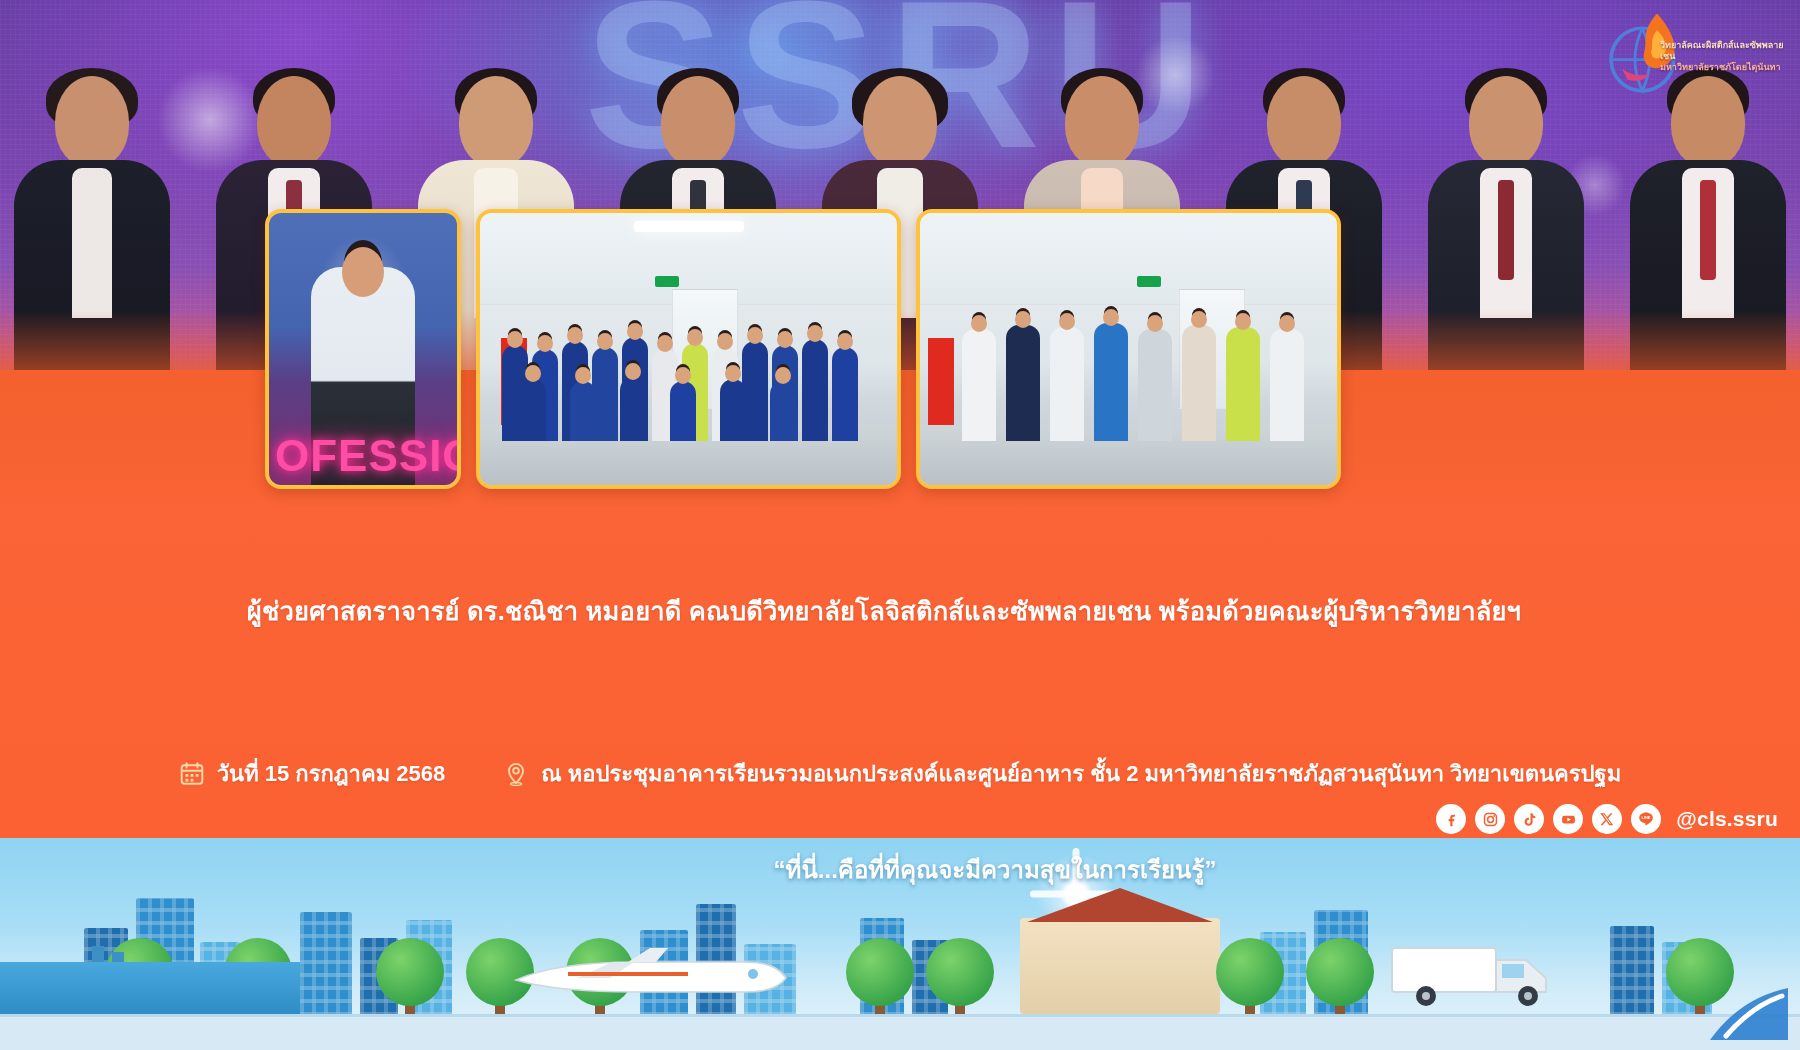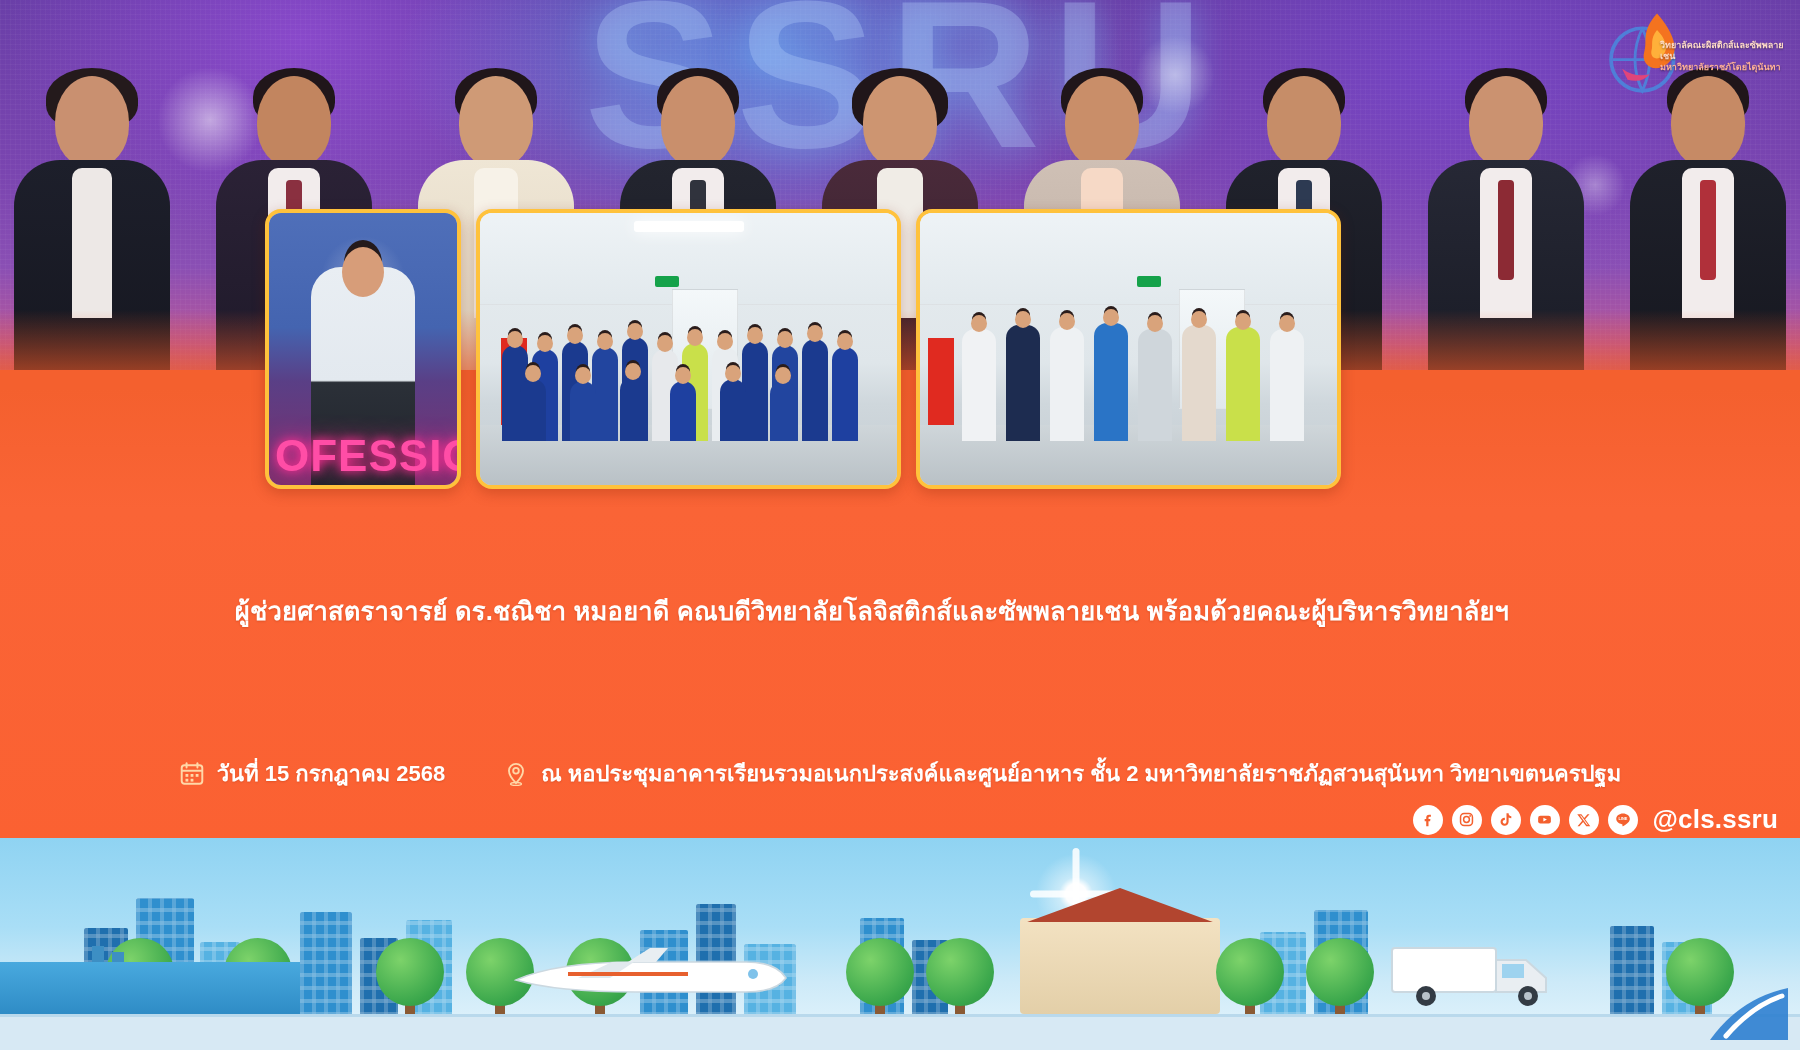--- a/index.html
+++ b/index.html
@@ -208,21 +208,21 @@
     border-radius: 13px 13px 0 0;
   }
   .c-head {
     position: absolute; left: 50%; transform: translateX(-50%);
     top: -14px; width: 16px; height: 17px; border-radius: 50%;
     background: #d9a37b; box-shadow: 0 -4px 0 -1px #2a1c1b;
   }
 
   
   .caption {
-    position: absolute; left: 0; top: 592px; width: 1744px;
+    position: absolute; left: 12px; top: 592px; width: 1744px;
     text-align: center;
     color: #ffffff;
     font-weight: 700;
     line-height: 38px;
     letter-spacing: .2px;
     text-shadow: 0 1px 2px rgba(150,40,0,.30);
   }
   .caption .cline { font-size: 25.5px; display: block; }
 
   
@@ -242,21 +242,21 @@
     display: flex; align-items: center; gap: 9px;
   }
   .sbtn {
     width: 30px; height: 30px; border-radius: 50%;
     background: #ffffff;
     display: flex; align-items: center; justify-content: center;
     color: #f4602e;
   }
   .shandle {
     margin-left: 6px;
-    color: #ffffff; font-weight: 700; font-size: 26px;
+    color: #ffffff; font-weight: 700; font-size: 21px;
     letter-spacing: .2px;
   }
 
   
   .banner {
     position: absolute; left: 0; top: 838px;
     width: 1800px; height: 212px;
     background: linear-gradient(180deg, #8fd3f2 0%, #a9def6 42%, #cdeaf8 68%, #e9f6fd 100%);
     overflow: hidden;
   }
@@ -796,20 +796,21 @@
       <rect x="34" y="14" width="12" height="18" fill="#3d8fc4"></rect>
       <rect x="12" y="42" width="14" height="12" fill="#d8ecf7"></rect>
       <rect x="36" y="42" width="14" height="12" fill="#d8ecf7"></rect>
       <rect x="60" y="42" width="14" height="12" fill="#d8ecf7"></rect>
       <rect x="84" y="42" width="14" height="12" fill="#d8ecf7"></rect>
     </svg>
 
     <div class="road"></div>
     <div class="water"></div>
 
+    <div class="tagline">“ที่นี่...คือที่ที่คุณจะมีความสุขในการเรียนรู้”</div>
 
     <svg class="cls-corner" viewBox="0 0 96 74">
       <path d="M10 66 q30 -42 78 -52 l0 52z" fill="#2f7fd0" opacity=".9"></path>
       <path d="M26 62 q26 -30 56 -40" fill="none" stroke="#ffffff" stroke-width="5" stroke-linecap="round"></path>
     </svg>
   </div>
 
 
 </div>
 

